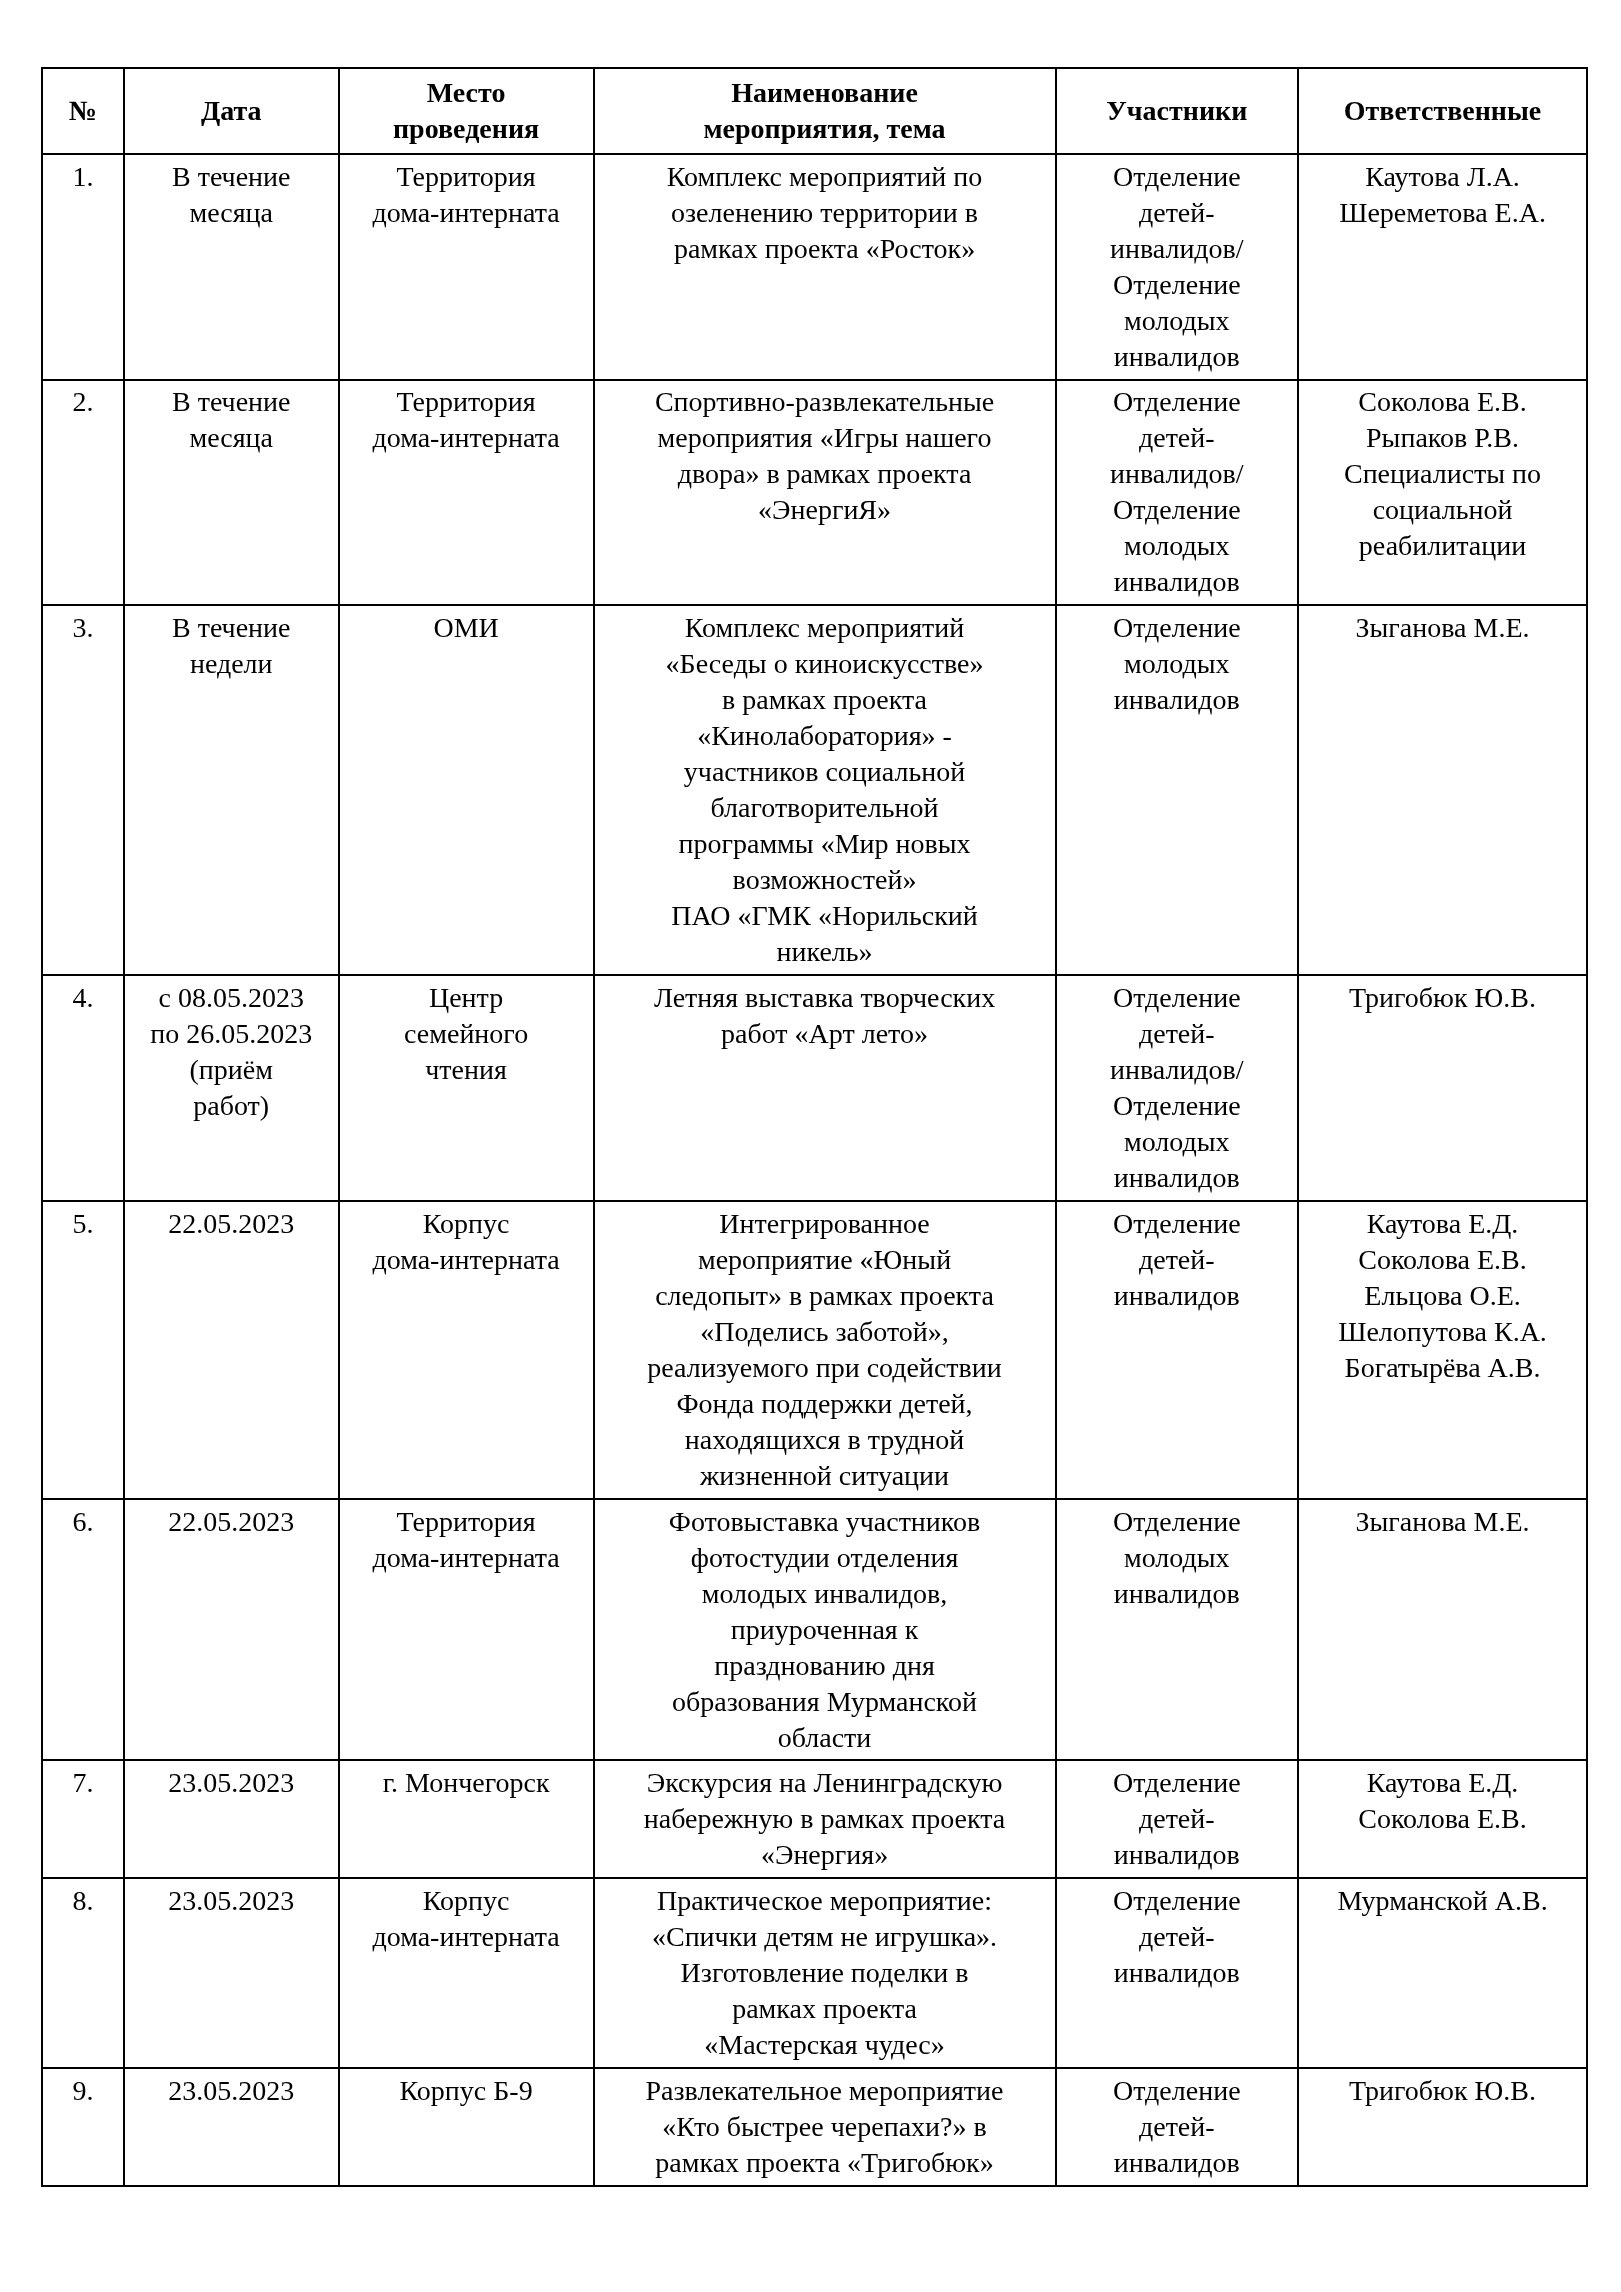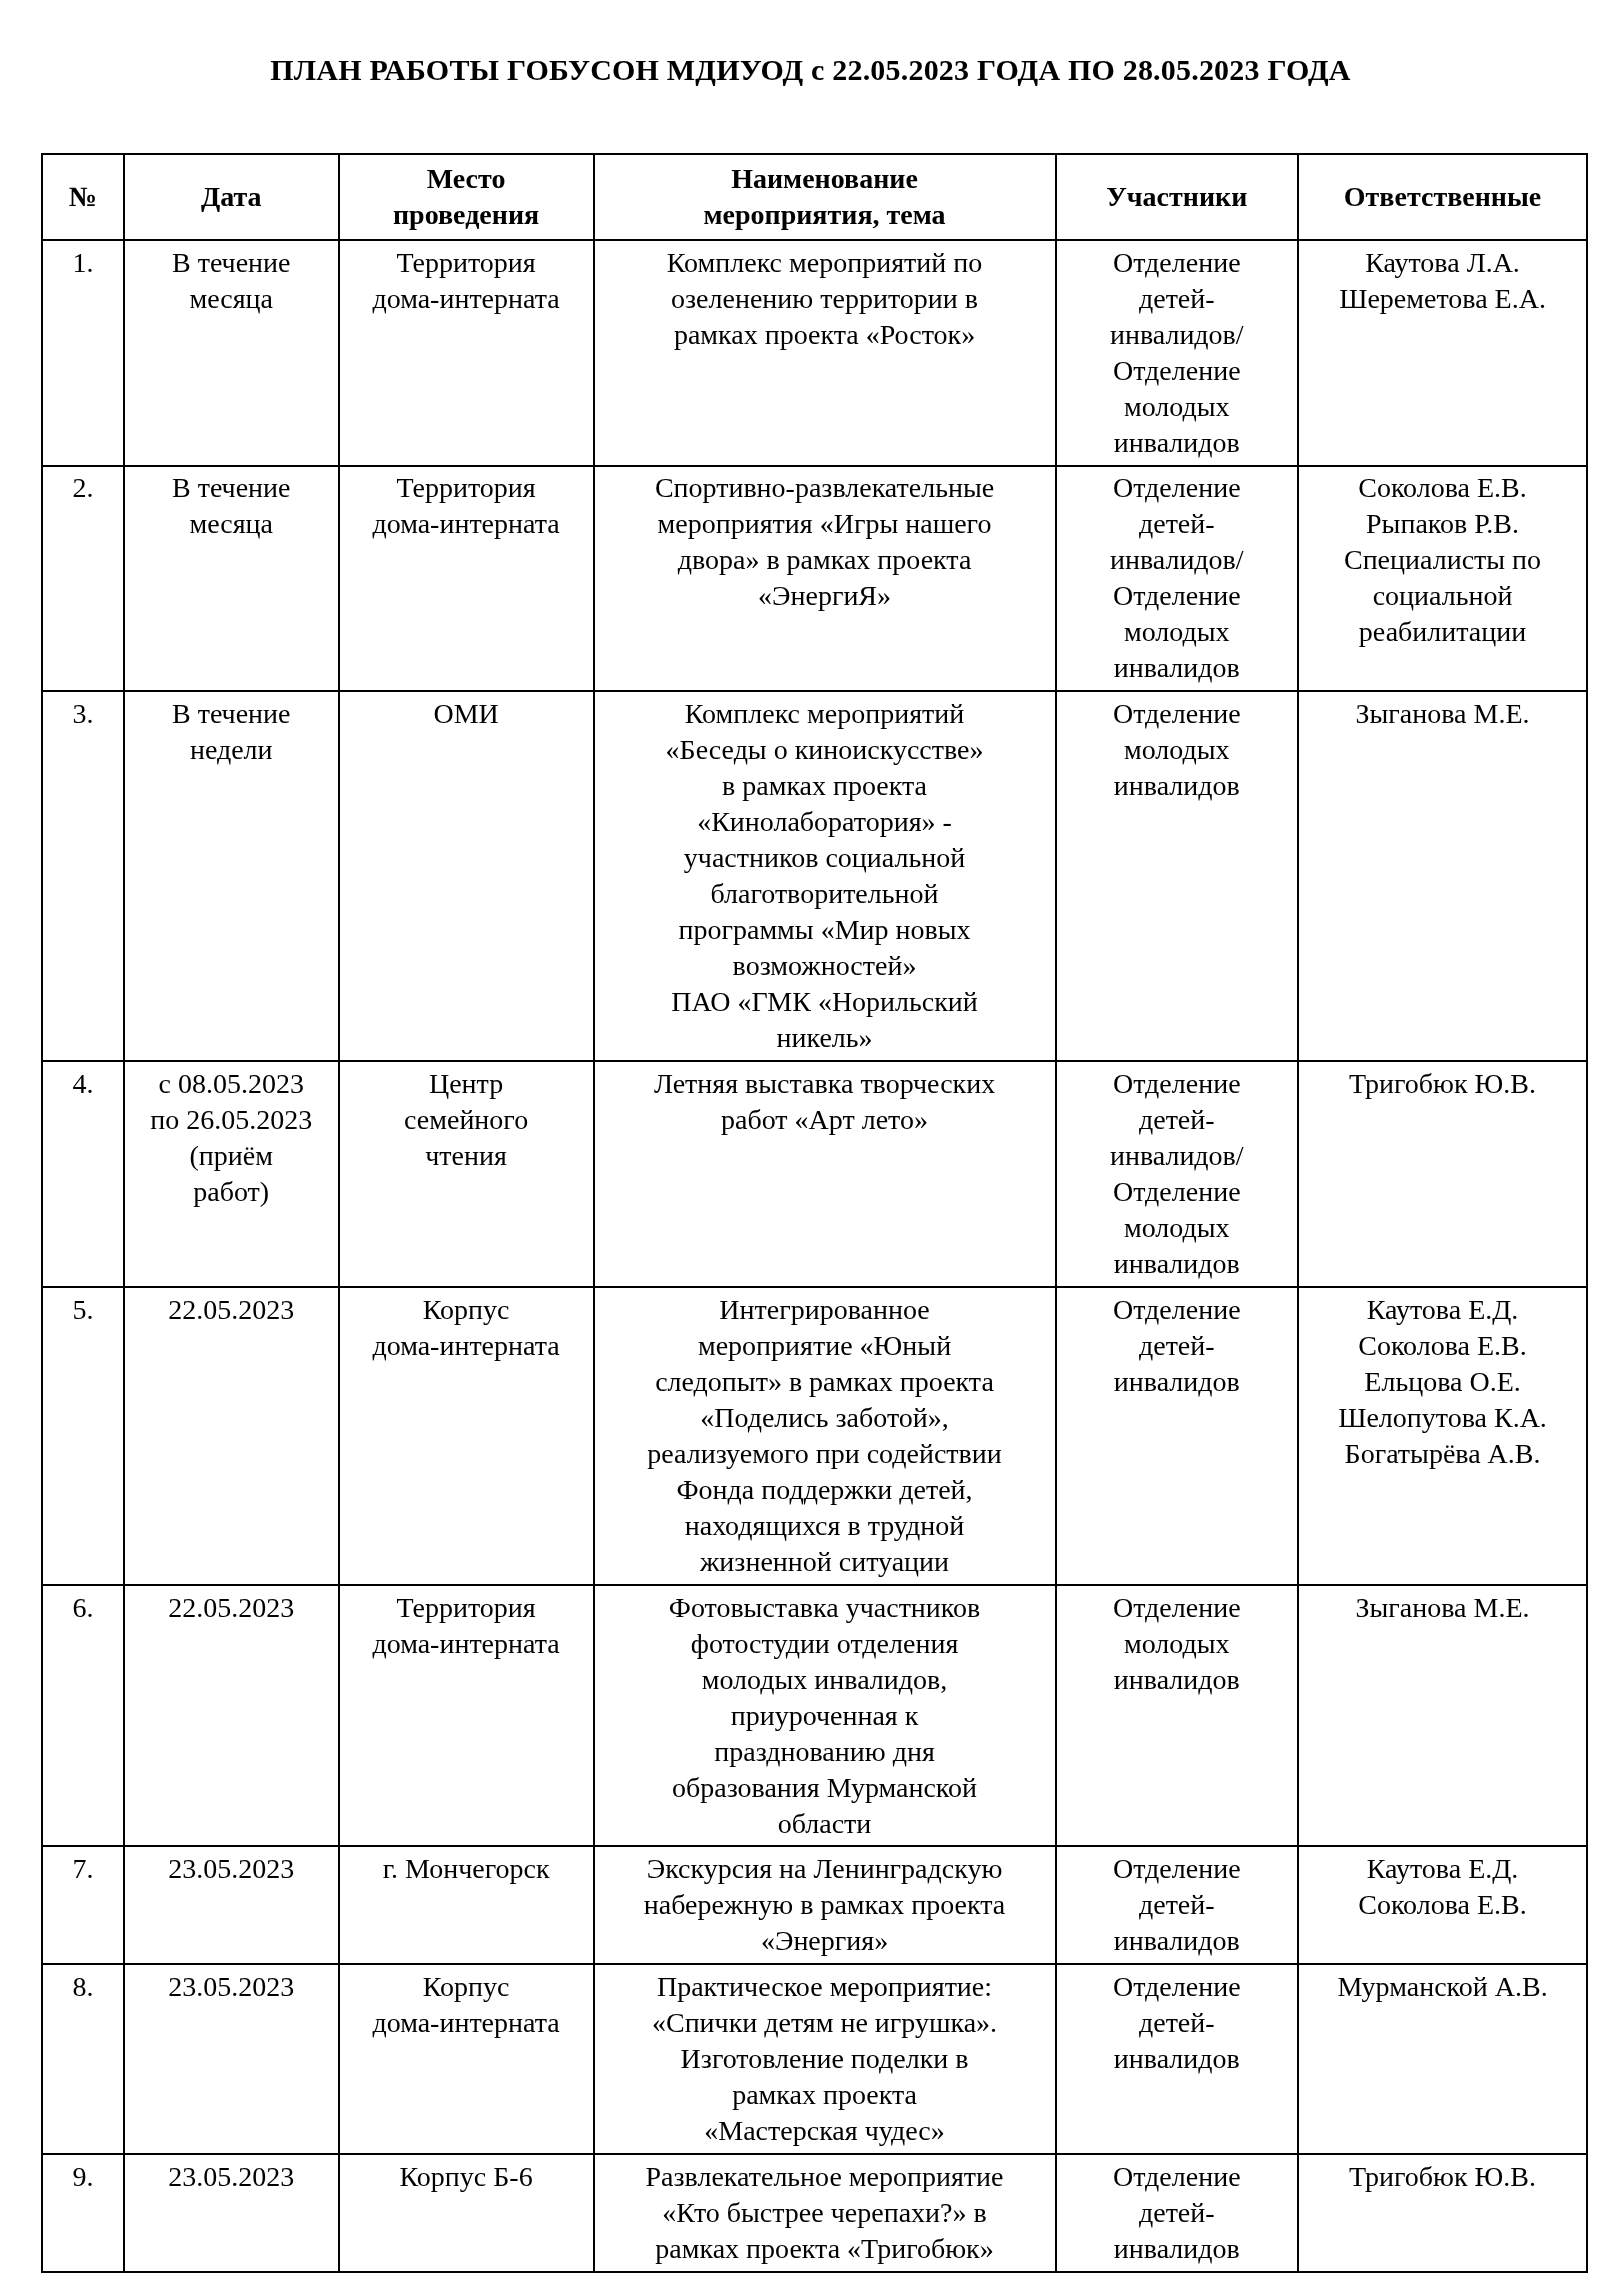--- a/index.html
+++ b/index.html
@@ -62,21 +62,20 @@
   col.c-place{ width: 16.5%; }
   col.c-event{ width: 29.9%; }
   col.c-part { width: 15.7%; }
   col.c-resp { width: 18.7%; }
 </style>
 </head>
 <body>
 
 <div class="page">
 
-  <div class="doc-title">ПЛАН РАБОТЫ ГОБУСОН МДИУОД с 22.05.2023 ГОДА ПО 28.05.2023 ГОДА</div>
 
   <table class="plan">
     <colgroup>
       <col class="c-num">
       <col class="c-date">
       <col class="c-place">
       <col class="c-event">
       <col class="c-part">
       <col class="c-resp">
     </colgroup>
@@ -243,21 +242,21 @@
 «Мастерская чудес»</td>
       <td>Отделение
 детей-
 инвалидов</td>
       <td>Мурманской А.В.</td>
     </tr>
 
     <tr>
       <td>9.</td>
       <td>23.05.2023</td>
-      <td>Корпус Б-6</td>
+      <td>Корпус Б-9</td>
       <td>Развлекательное мероприятие
 «Кто быстрее черепахи?» в
 рамках проекта «Тригобюк»</td>
       <td>Отделение
 детей-
 инвалидов</td>
       <td>Тригобюк Ю.В.</td>
     </tr>
   </tbody>
   </table>

